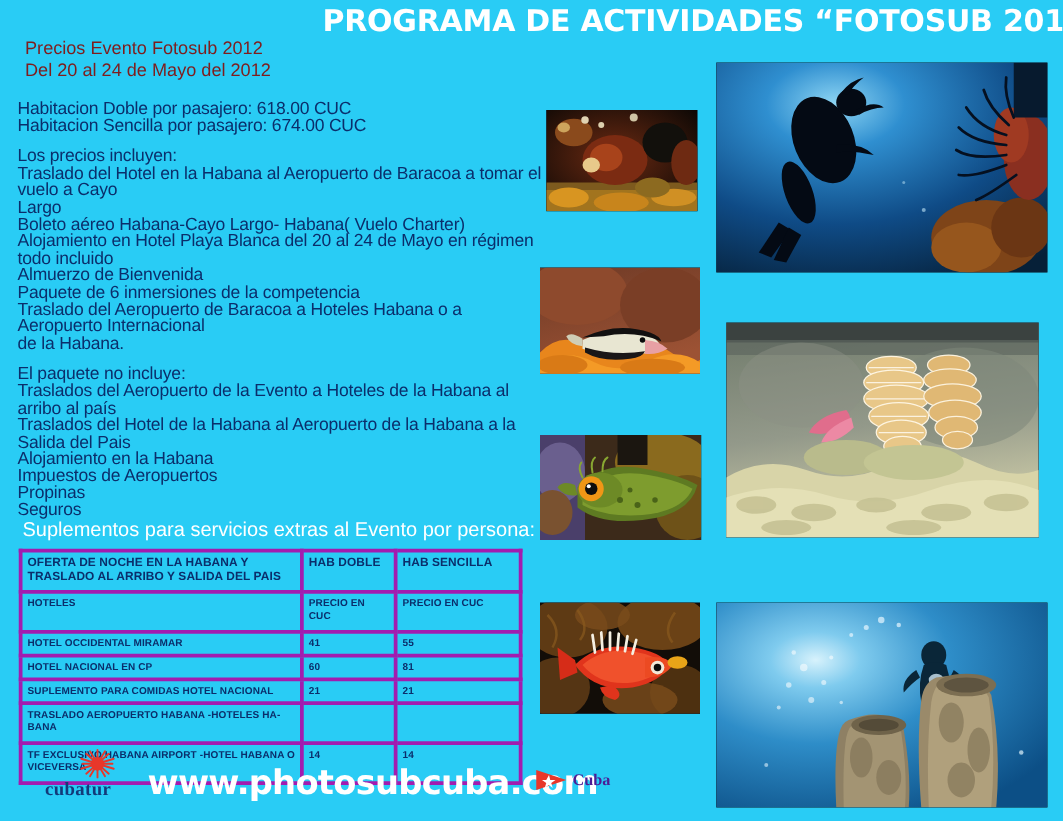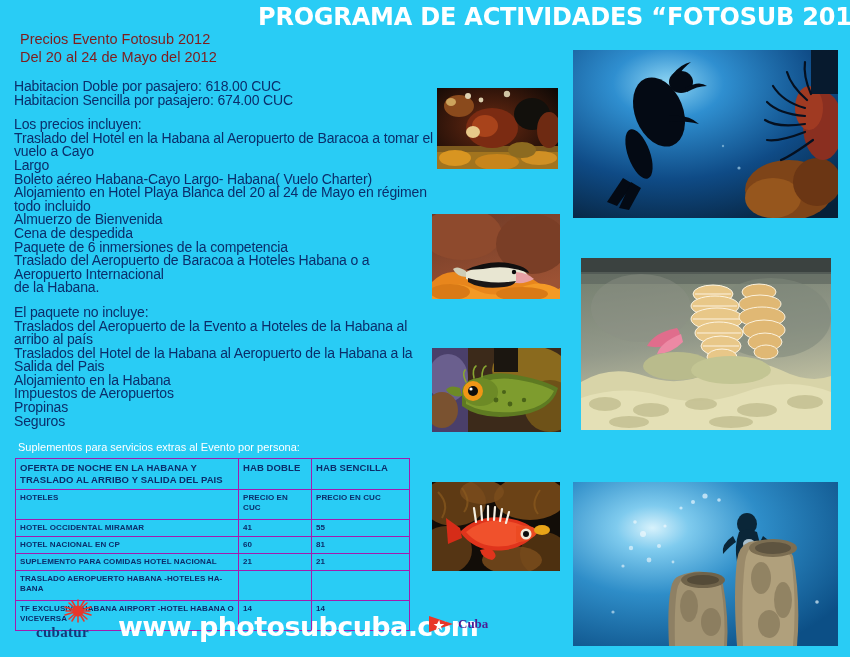--- a/index.html
+++ b/index.html
@@ -42,35 +42,35 @@
     font-size:14px;
     font-weight:normal;
     line-height:13.6px;
     letter-spacing:-0.15px;
   }
   .body-text .ln{display:block;}
   .body-text .gap{display:block;height:11px;}
 
   .supp-title{
     color:#ffffff;
-    font-size:11px;
-    margin-top:13px;
+    font-size:16px;
+    margin-top:1px;
     margin-bottom:5px;
     padding-left:4px;
   }
 
   
   table.price{
     border-collapse:collapse;
     width:367px;
     table-layout:fixed;
     margin-left:1px;
   }
   table.price td{
-    border:1px solid #a21caf;
+    border:3px solid #a21caf;
     color:#0b2e6b;
     font-size:8px;
     font-weight:bold;
     padding:3px 4px 3px 4px;
     vertical-align:top;
     line-height:10px;
     letter-spacing:0.1px;
   }
   table.price tr.hdr td{
     font-size:9.5px;
@@ -142,21 +142,20 @@
       <span class="ln">Habitacion Doble por pasajero: 618.00 CUC</span>
       <span class="ln">Habitacion Sencilla por pasajero: 674.00 CUC</span>
       <span class="gap"></span>
 
       <span class="ln">Los precios incluyen:</span>
       <span class="ln">Traslado del Hotel en la Habana al Aeropuerto de Baracoa a tomar el vuelo a Cayo</span>
       <span class="ln">Largo</span>
       <span class="ln">Boleto aéreo Habana-Cayo Largo- Habana( Vuelo Charter)</span>
       <span class="ln">Alojamiento en Hotel Playa Blanca del 20 al 24 de Mayo en régimen todo incluido</span>
       <span class="ln">Almuerzo de Bienvenida</span>
-      <span class="ln">Cena de despedida</span>
       <span class="ln">Paquete de 6 inmersiones de la competencia</span>
       <span class="ln">Traslado del Aeropuerto de Baracoa a Hoteles Habana o a Aeropuerto Internacional</span>
       <span class="ln">de la Habana.</span>
       <span class="gap"></span>
 
       <span class="ln">El paquete no incluye:</span>
       <span class="ln">Traslados del Aeropuerto de la Evento a Hoteles de la Habana al arribo al país</span>
       <span class="ln">Traslados del Hotel de la Habana al Aeropuerto de la Habana a la Salida del Pais</span>
       <span class="ln">Alojamiento en la Habana</span>
       <span class="ln">Impuestos de Aeropuertos</span>

